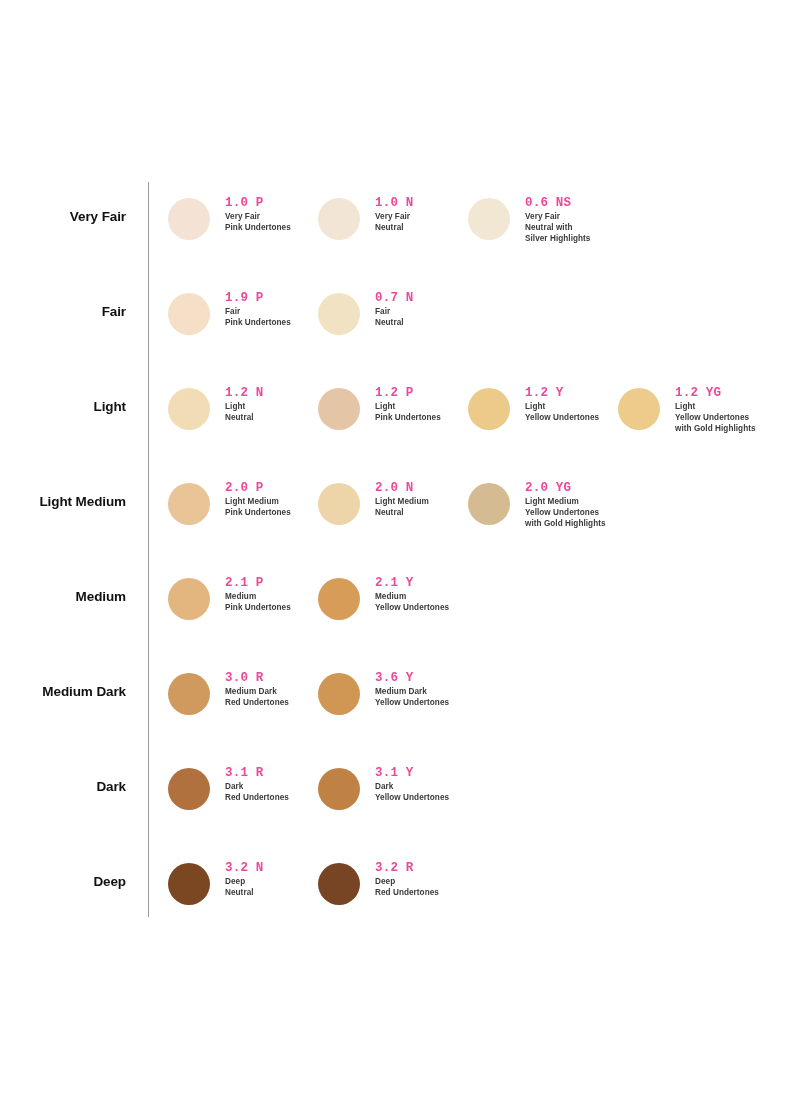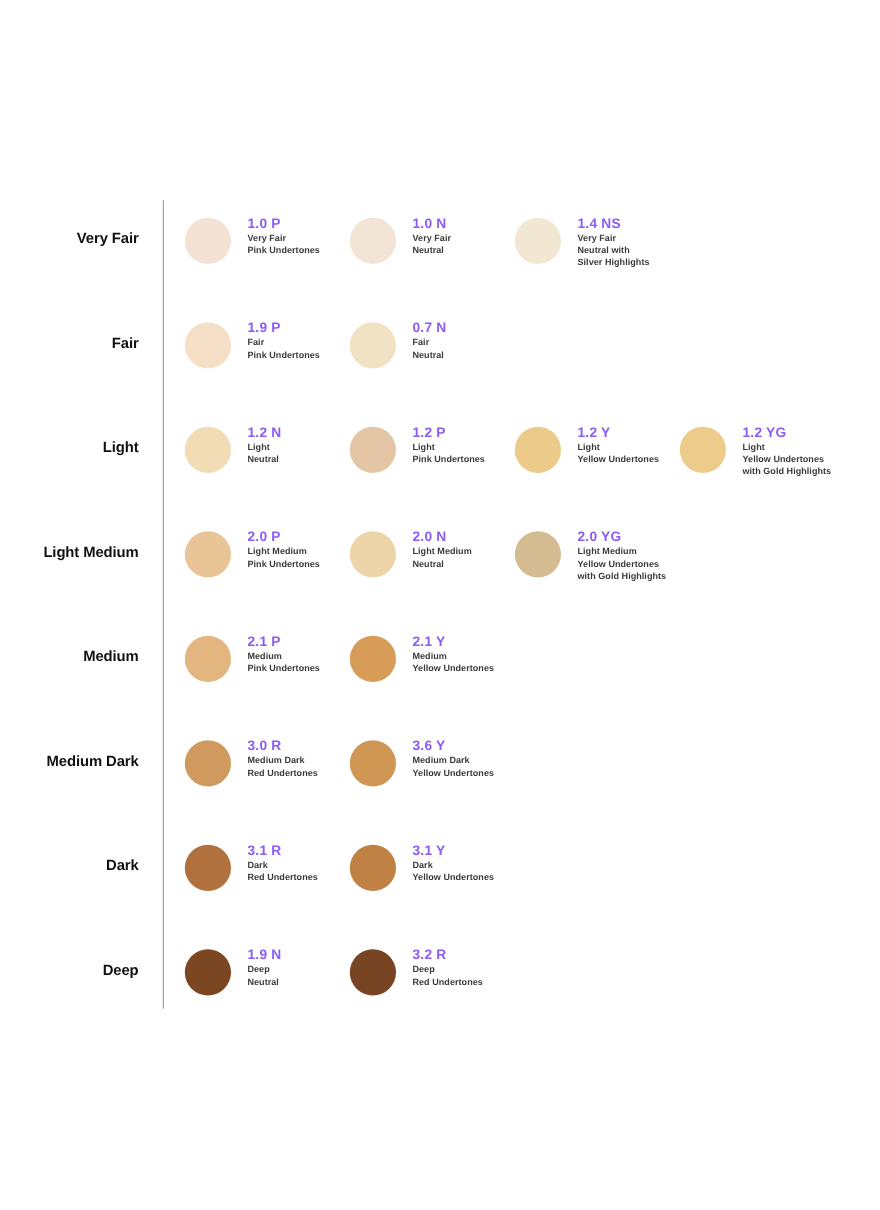--- a/index.html
+++ b/index.html
@@ -82,23 +82,24 @@
     position: absolute;
     left: 57px;
     top: -2px;
     white-space: nowrap;
   }
 
   .code {
     font-size: 12.5px;
     font-weight: bold;
     letter-spacing: 0.2px;
-    color: #8b5cf6;
+    color: #ec4899;
     line-height: 1.15;
     margin: 0 0 2px 0;
+    font-family: Liberation Mono, monospace;
   }
 
   .desc {
     font-size: 8.2px;
     font-weight: bold;
     color: #3a3a3a;
     line-height: 1.32;
     margin: 0;
     letter-spacing: 0.05px;
   }
@@ -123,21 +124,21 @@
           <div class="dot" style="background: rgb(243, 229, 214);"></div>
           <div class="info">
             <p class="code">1.0 N</p>
             <p class="desc">Very Fair</p>
             <p class="desc">Neutral</p>
           </div>
         </div>
         <div class="shade" style="left: 300px;">
           <div class="dot" style="background: rgb(242, 231, 210);"></div>
           <div class="info">
-            <p class="code">1.4 NS</p>
+            <p class="code">0.6 NS</p>
             <p class="desc">Very Fair</p>
             <p class="desc">Neutral with</p>
             <p class="desc">Silver Highlights</p>
           </div>
         </div>
       </div>
     </div>
     <div class="row" style="top: 293px;">
       <div class="row-label" style="top: 12px;">Fair</div>
       <div class="swatches">
@@ -289,21 +290,21 @@
           </div>
         </div>
       </div>
     </div>
     <div class="row" style="top: 863px;">
       <div class="row-label" style="top: 12px;">Deep</div>
       <div class="swatches">
         <div class="shade" style="left: 0px;">
           <div class="dot" style="background: rgb(123, 71, 34);"></div>
           <div class="info">
-            <p class="code">1.9 N</p>
+            <p class="code">3.2 N</p>
             <p class="desc">Deep</p>
             <p class="desc">Neutral</p>
           </div>
         </div>
         <div class="shade" style="left: 150px;">
           <div class="dot" style="background: rgb(119, 69, 35);"></div>
           <div class="info">
             <p class="code">3.2 R</p>
             <p class="desc">Deep</p>
             <p class="desc">Red Undertones</p>

